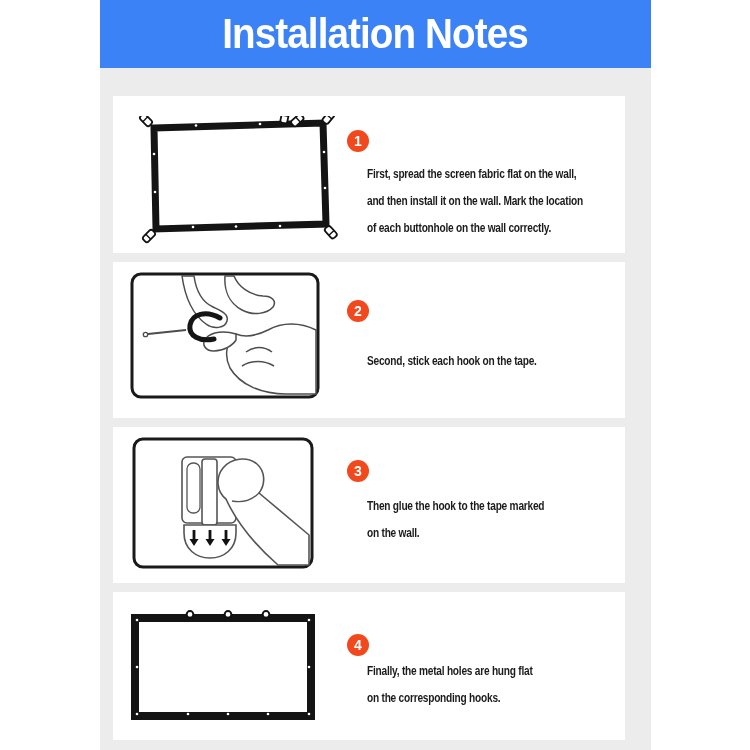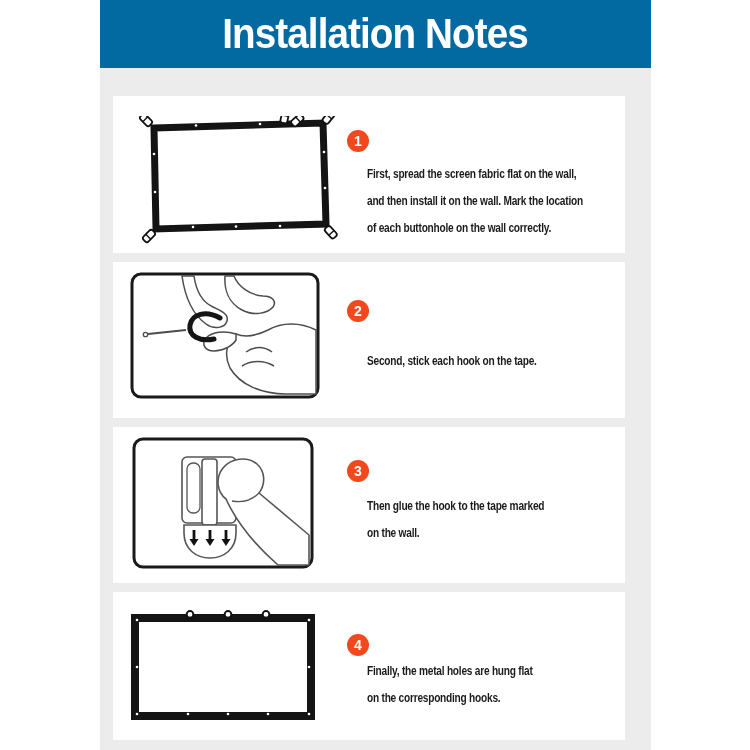--- a/index.html
+++ b/index.html
@@ -1,19 +1,19 @@
 <!DOCTYPE html>
 <html><head>
 <meta charset="utf-8">
 <style>
   html,body{margin:0;padding:0;background:#fff;}
   .page{position:relative;width:750px;height:750px;background:#fff;overflow:hidden;
         font-family:"Liberation Sans",sans-serif;}
   .column{position:absolute;left:100px;top:0;width:551px;height:750px;background:#ECECEC;}
-  .banner{height:68px;background:#0369a1;display:flex;align-items:center;justify-content:center;}
+  .banner{height:68px;background:#3b82f6;display:flex;align-items:center;justify-content:center;}
   .banner h1{margin:0;color:#fff;font-size:42px;font-weight:bold;letter-spacing:-1px;
              transform:scaleX(0.92);transform-origin:50% 50%;}
   .cards{padding:28px 26px 0 13px;}
   .card{background:#fff;margin-bottom:9px;display:flex;}
   .card.s1{height:157px;} .card.s2{height:156px;} .card.s3{height:156px;} .card.s4{height:148px;}
   .illus{width:228px;position:relative;flex:none;}
   .illus svg{position:absolute;}
   .card.s1 .illus svg{left:20px;top:20px;}
   .card.s2 .illus svg{left:17px;top:10px;}
   .card.s3 .illus svg{left:19px;top:10px;}

